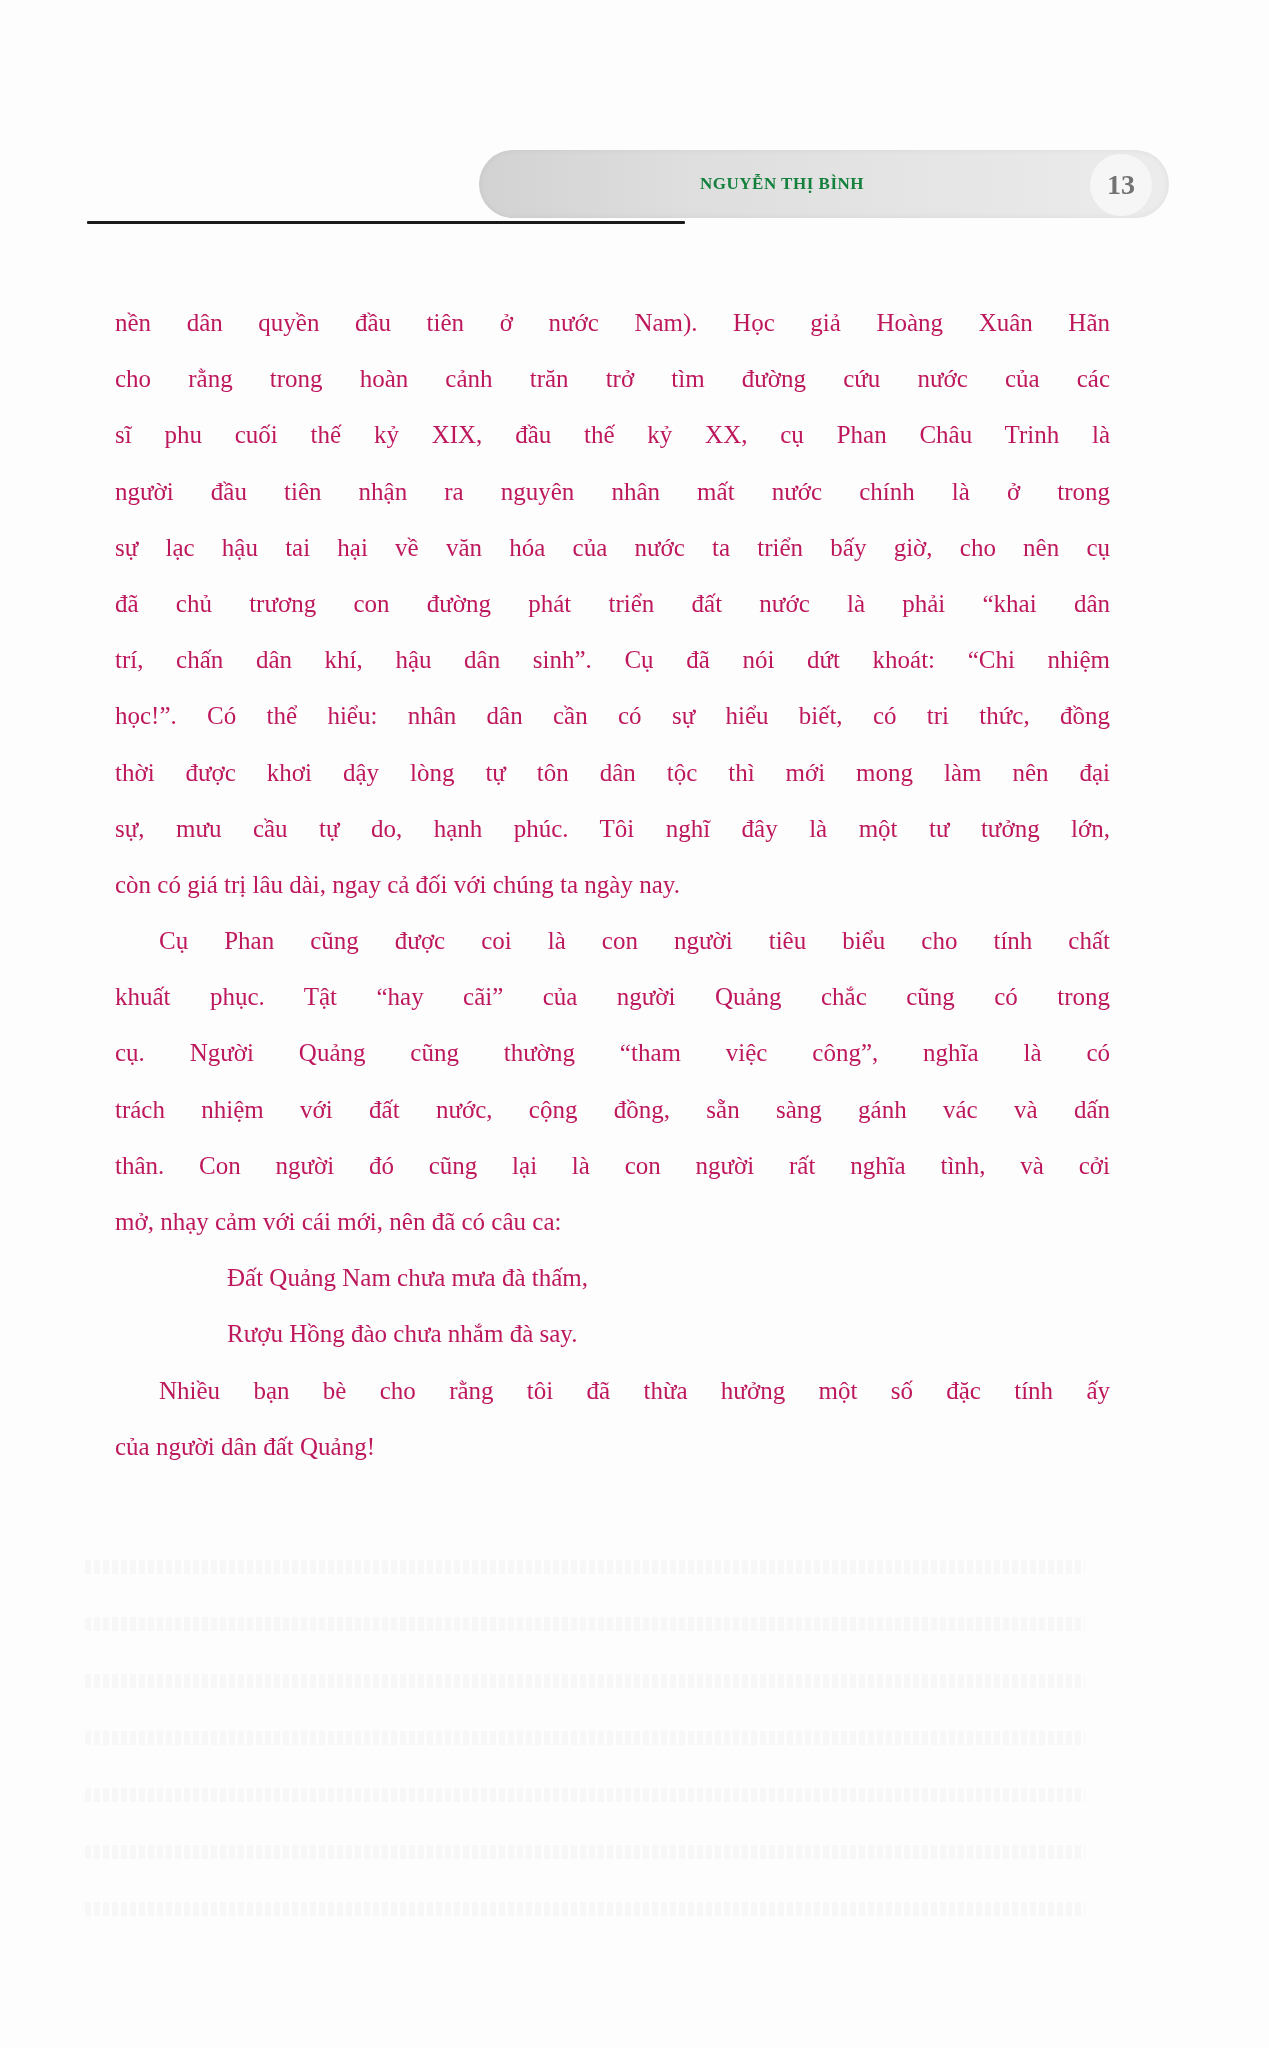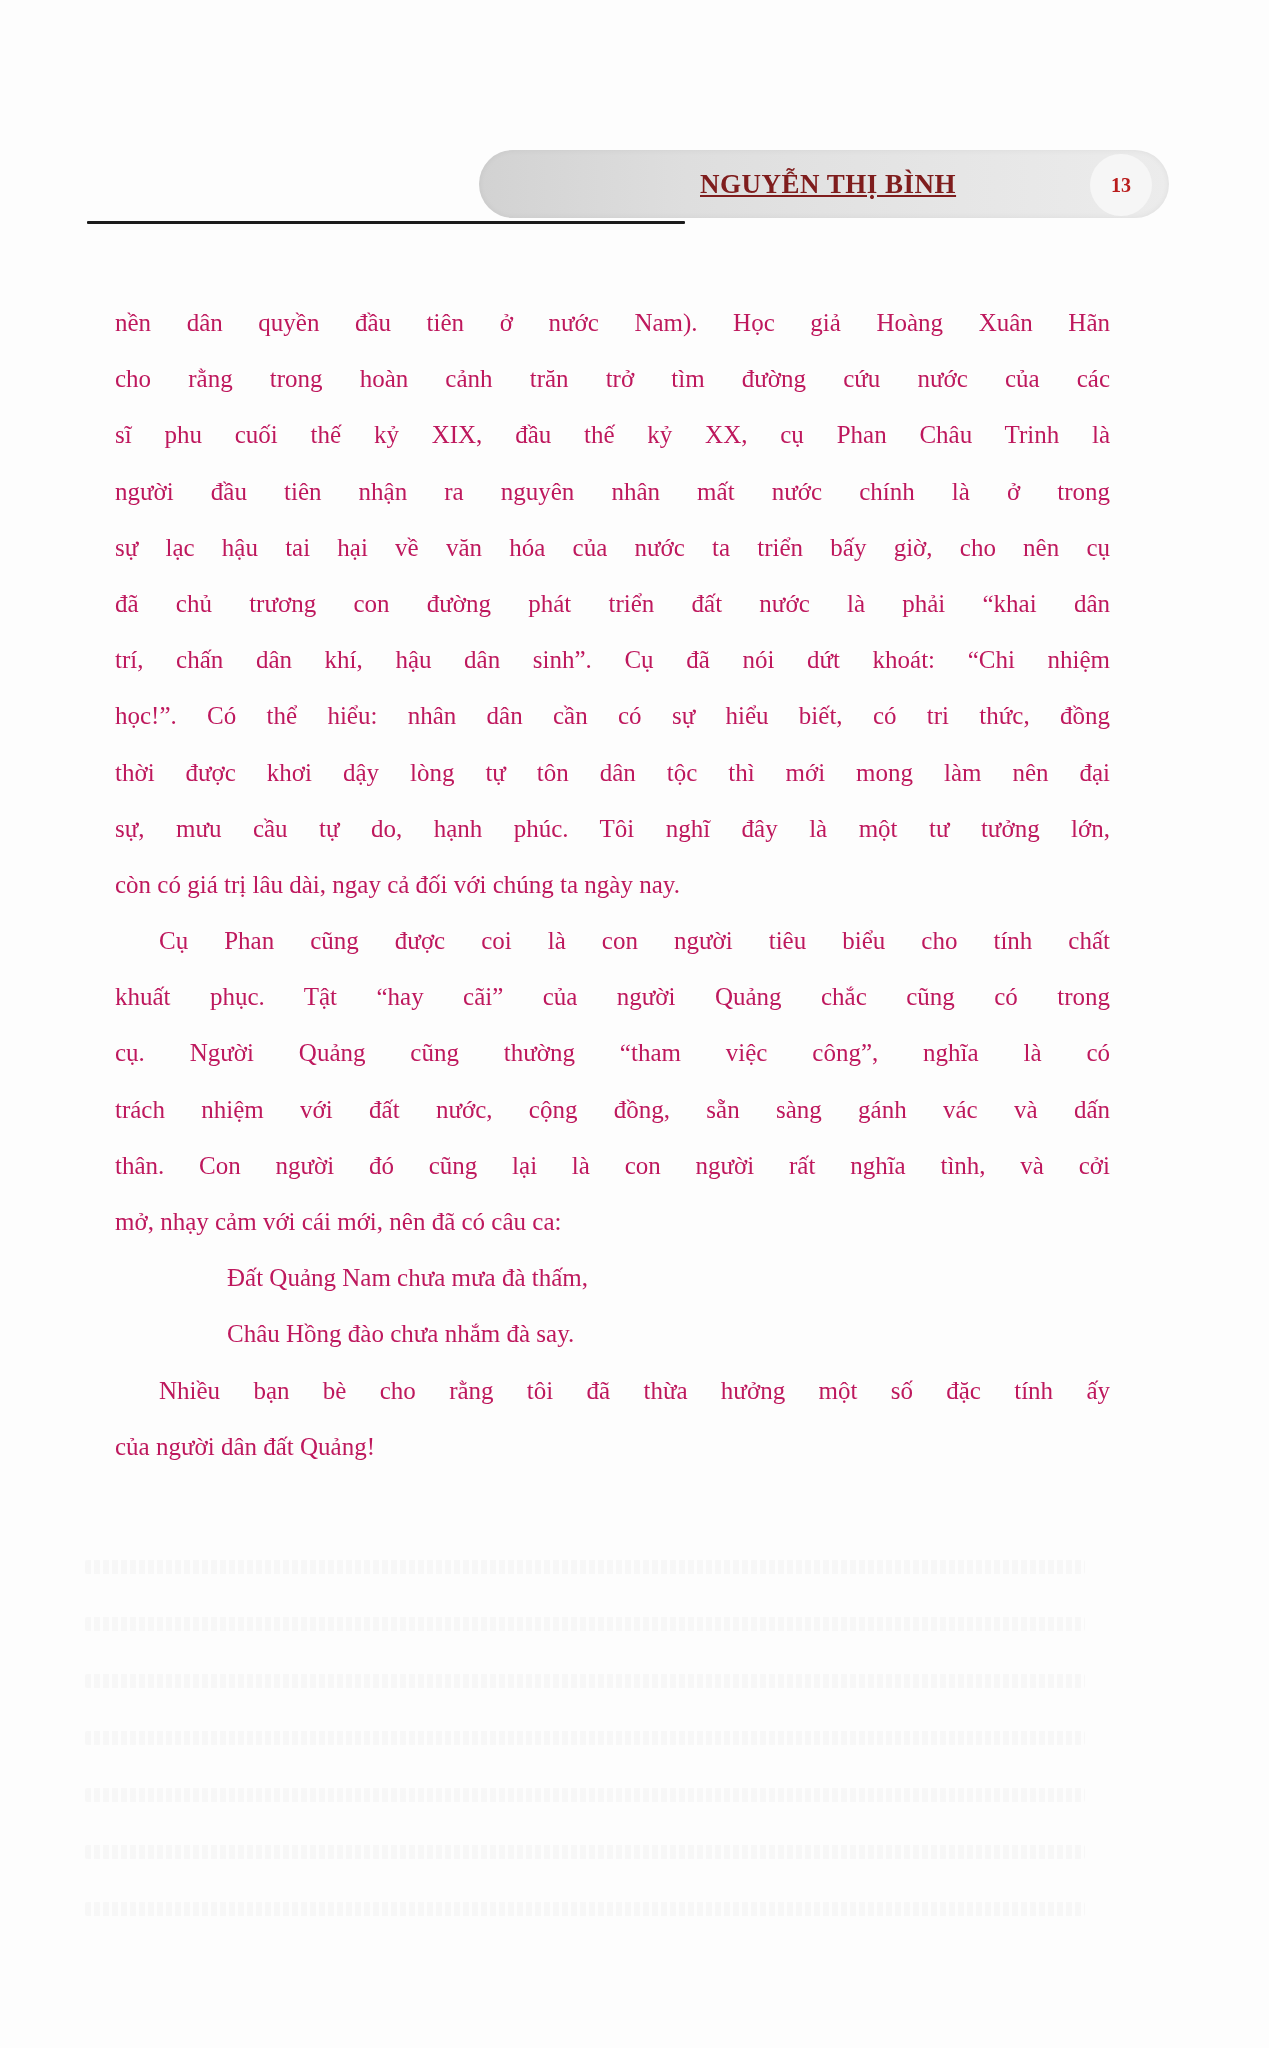--- a/index.html
+++ b/index.html
@@ -32,43 +32,42 @@
       border-radius: 34px;
       background: linear-gradient(90deg, #d2d2d2 0%, #dedede 30%, #e6e6e6 70%, #ececec 100%);
       box-shadow: inset 0 0 6px rgba(0,0,0,0.06);
     }
     .header-title {
       position: absolute;
       left: 700px;
       top: 164px;
       font-family: "Liberation Serif", "DejaVu Serif", serif;
       font-weight: bold;
-      font-size: 27px;
+      font-size: 17px;
       letter-spacing: 0.5px;
-      color: #7f1d1d;
+      color: #15803d;
       line-height: 40px;
-      text-decoration: underline;
     }
     .page-number-badge {
       position: absolute;
       left: 1090px;
       top: 154px;
       width: 62px;
       height: 62px;
       border-radius: 50%;
       background: #f6f6f6;
       display: flex;
       align-items: center;
       justify-content: center;
     }
     .page-number {
       font-family: "Liberation Serif", "DejaVu Serif", serif;
       font-weight: bold;
-      font-size: 20px;
-      color: #b91c1c;
+      font-size: 28px;
+      color: #737373;
     }
     .header-rule {
       position: absolute;
       left: 87px;
       top: 221px;
       width: 598px;
       height: 3px;
       background: #1b1b1b;
       border-radius: 1px;
     }
@@ -147,21 +146,21 @@
       <span class="line indent">Cụ Phan cũng được coi là con người tiêu biểu cho tính chất</span>
       <span class="line">khuất phục. Tật “hay cãi” của người Quảng chắc cũng có trong</span>
       <span class="line">cụ. Người Quảng cũng thường “tham việc công”, nghĩa là có</span>
       <span class="line">trách nhiệm với đất nước, cộng đồng, sẵn sàng gánh vác và dấn</span>
       <span class="line">thân. Con người đó cũng lại là con người rất nghĩa tình, và cởi</span>
       <span class="line last">mở, nhạy cảm với cái mới, nên đã có câu ca:</span>
     </div>
 
     <div>
       <span class="verse">Đất Quảng Nam chưa mưa đà thấm,</span>
-      <span class="verse">Châu Hồng đào chưa nhắm đà say.</span>
+      <span class="verse">Rượu Hồng đào chưa nhắm đà say.</span>
     </div>
 
     <div>
       <span class="line indent">Nhiều bạn bè cho rằng tôi đã thừa hưởng một số đặc tính ấy</span>
       <span class="line last">của người dân đất Quảng!</span>
     </div>
 
   </div>
 
   <div class="show-through">

